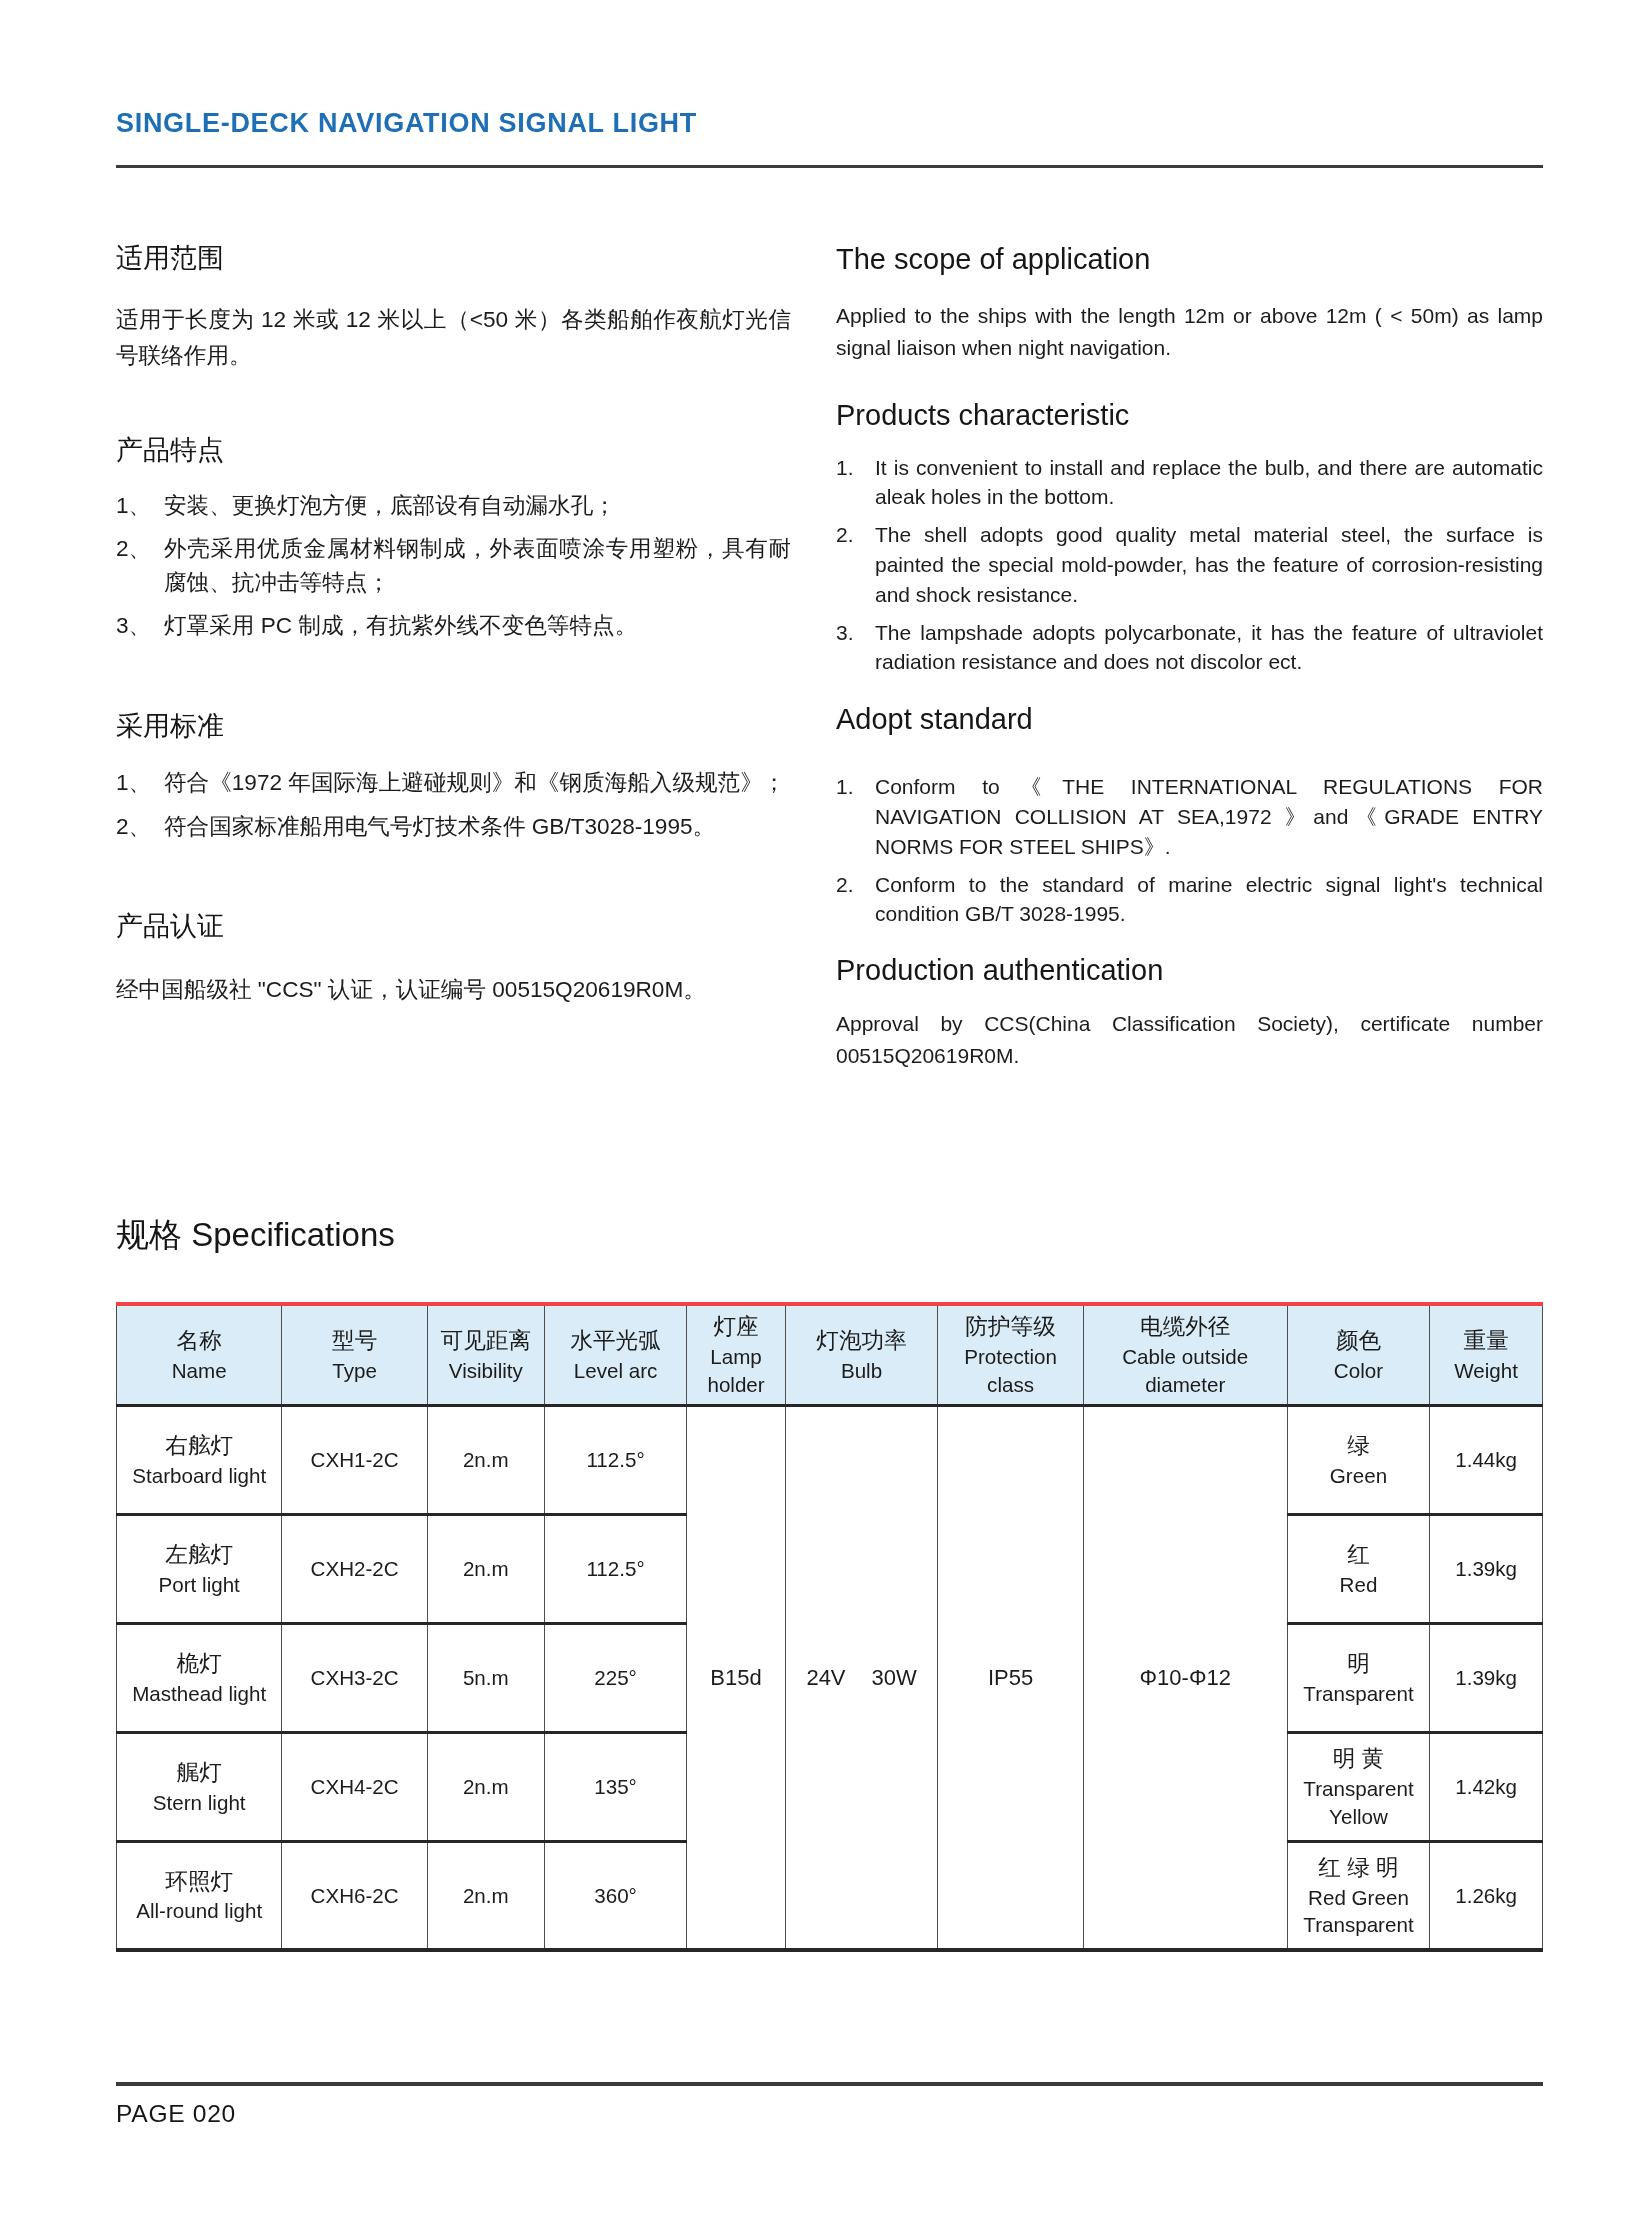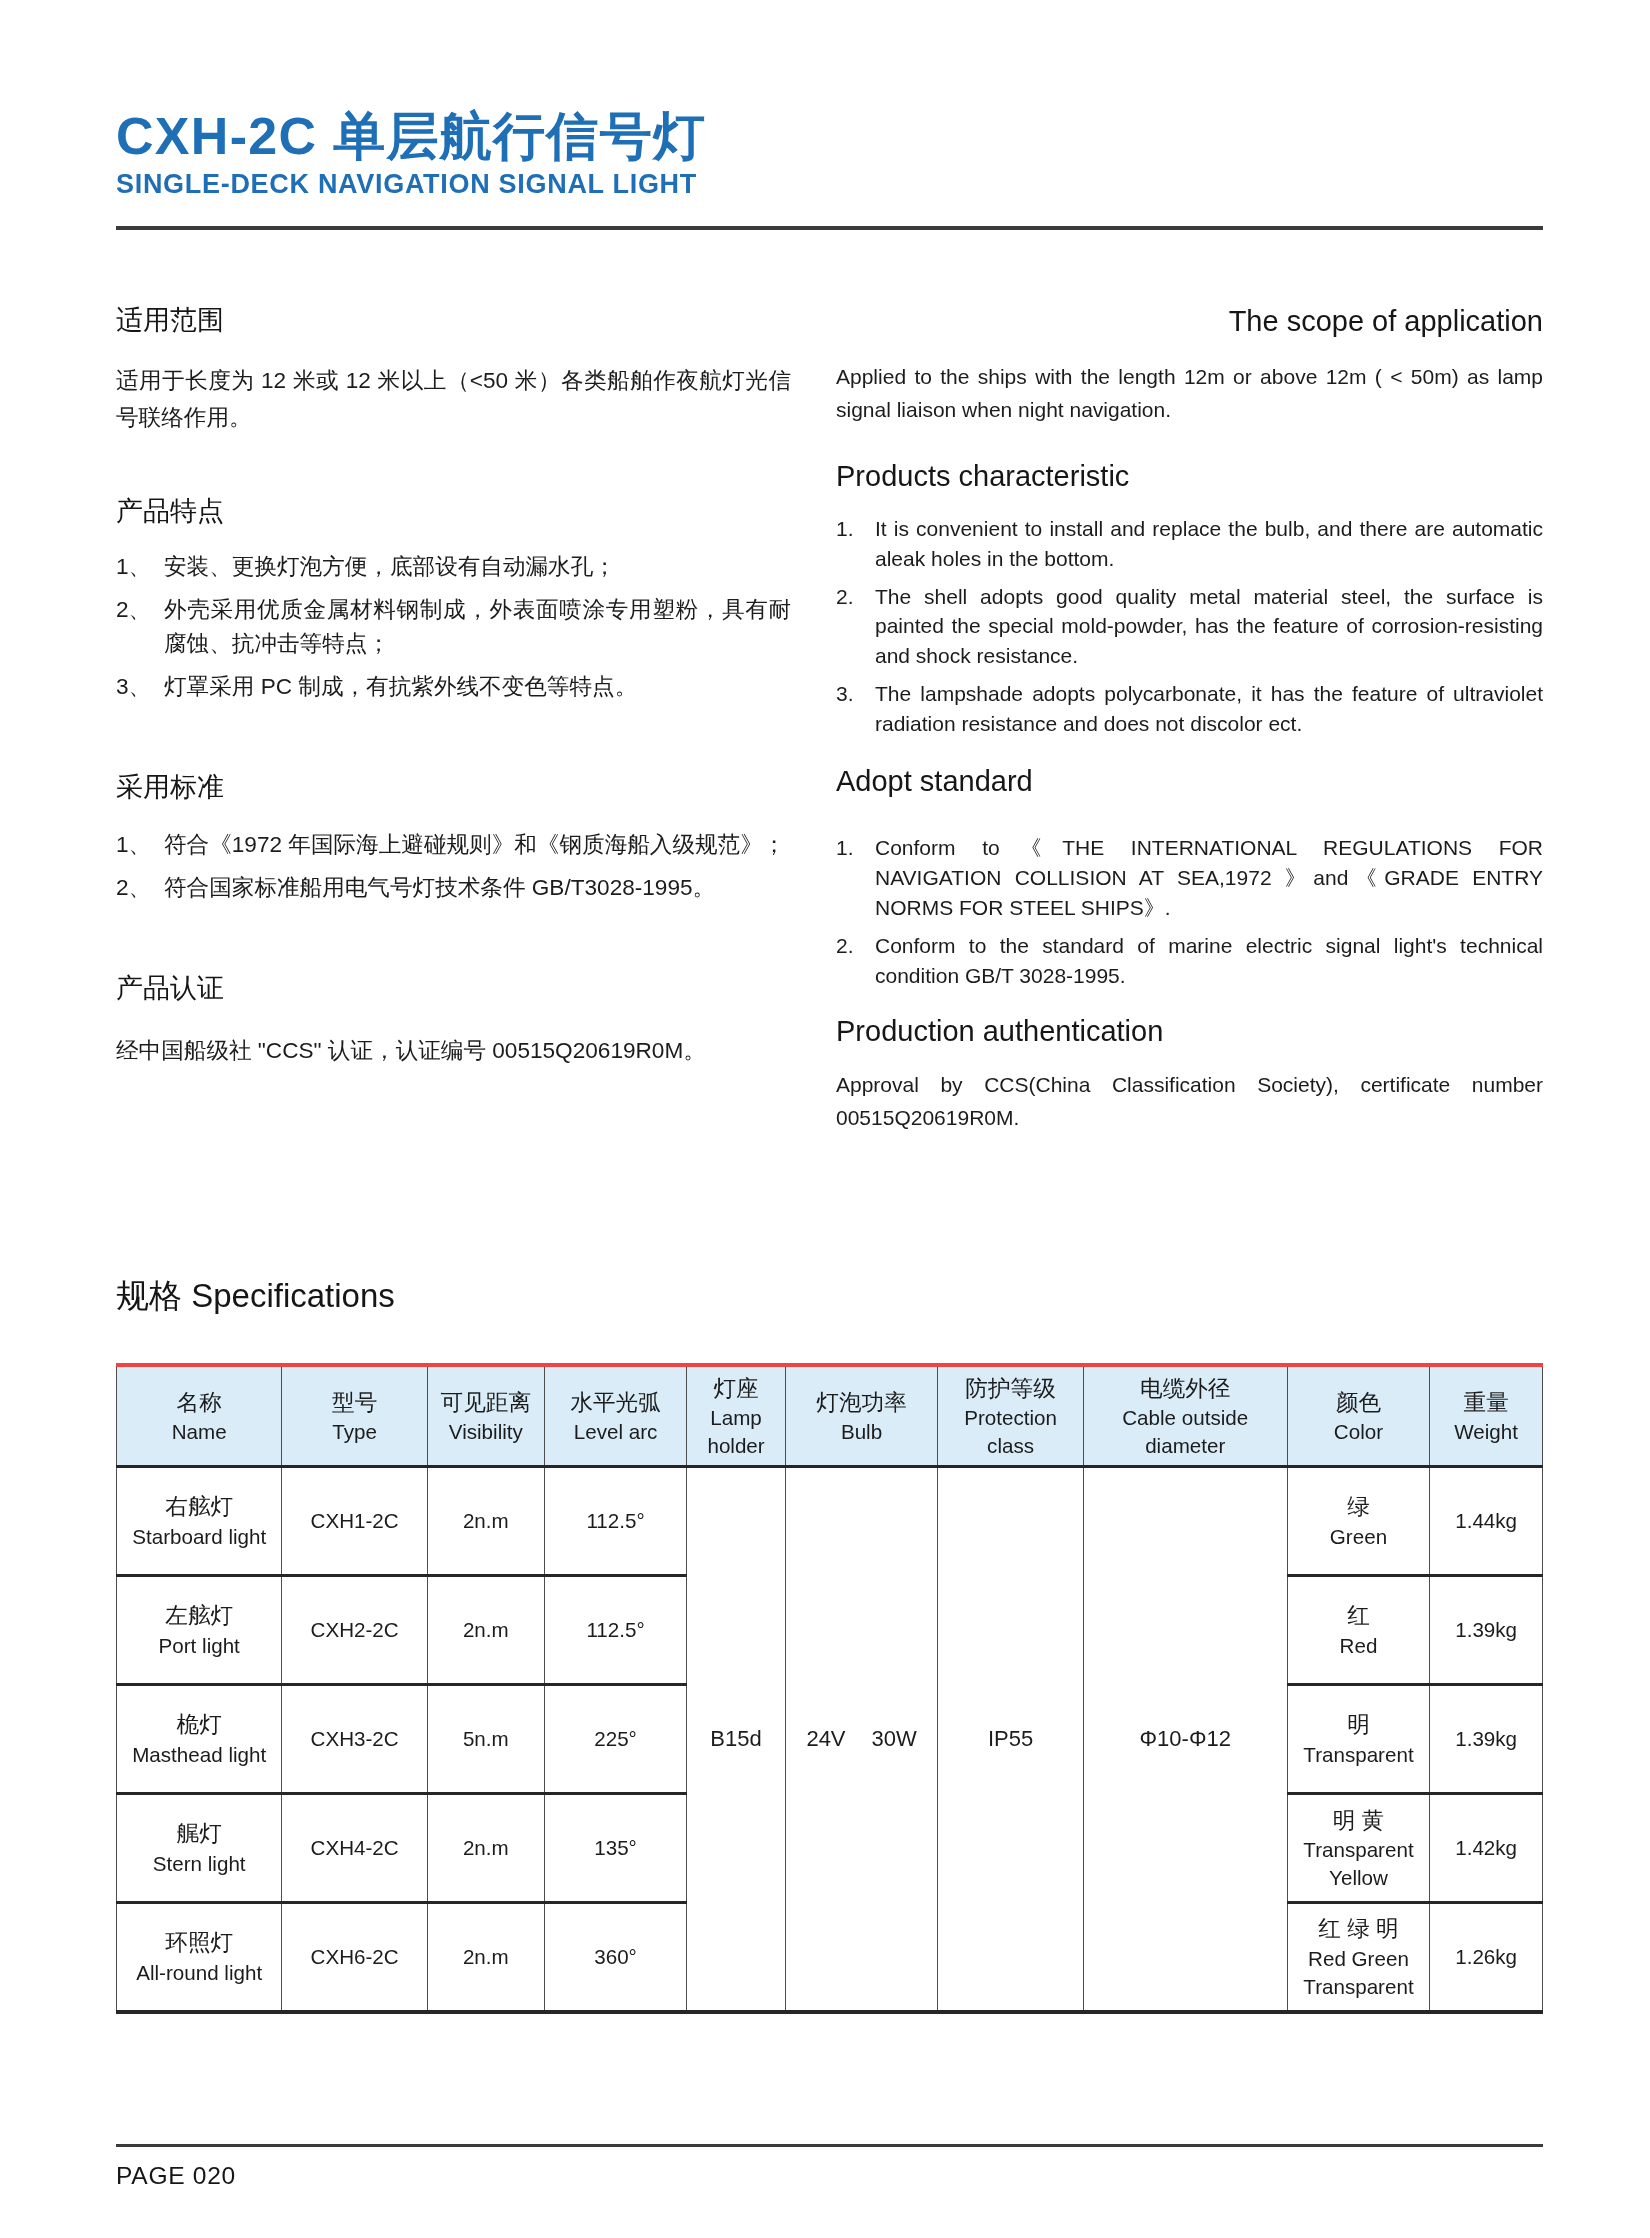--- a/index.html
+++ b/index.html
@@ -33,21 +33,21 @@
   .col-r .li{font-size:21px;line-height:1.42;margin-top:8px;}
   .li .num{flex:0 0 48px;}
   .col-r .li .num{flex:0 0 39px;}
   .li .txt{flex:1;text-align:justify;}
 
   .sec-l1{margin-top:0;}   .sec-l1 .h-cn{margin-bottom:27px;}
   .sec-l2{margin-top:59px;}  .sec-l2 .h-cn{margin-bottom:22.6px;}
   .sec-l3{margin-top:67px;} .sec-l3 .h-cn{margin-bottom:24px;font-family:Liberation Serif, serif;}
   .sec-l4{margin-top:67px;} .sec-l4 .h-cn{margin-bottom:29px;}
 
-  .sec-r1{margin-top:0;}   .sec-r1 .h-en{margin-bottom:22.6px;text-align:right;}
+  .sec-r1{margin-top:0;}   .sec-r1 .h-en{margin-bottom:22.6px;}
   .sec-r2{margin-top:33px;}  .sec-r2 .h-en{margin-bottom:20px;}
   .sec-r3{margin-top:25px;}  .sec-r3 .h-en{margin-bottom:35px;}
   .sec-r4{margin-top:24px;}  .sec-r4 .h-en{margin-bottom:20px;}
 
   
   .spec-h{font-size:33px;font-weight:500;margin:140px 0 44px 0;color:#161616;}
 
   table.spec{border-collapse:collapse;width:100%;table-layout:fixed;
     border-top:4px solid #ef4444;border-bottom:4px solid #262626;}
   table.spec th,table.spec td{
@@ -68,21 +68,20 @@
   
   .frule{height:3.3px;background:#3b3b3b;margin-top:130px;}
   .pageno{font-size:24.6px;letter-spacing:0.7px;margin-top:14.6px;color:#161616;}
 </style>
 </head>
 <body>
 
 <div class="page">
 
   <div class="hdr">
-    <h1 class="title">CXH-2C 单层航行信号灯</h1>
     <div class="subtitle">SINGLE-DECK NAVIGATION SIGNAL LIGHT</div>
     <div class="hrule"></div>
   </div>
 
   <div class="cols">
 
     <div class="col-l">
       <section class="sec-l1">
         <h2 class="h-cn">适用范围</h2>
         <p class="body">适用于长度为 12 米或 12 米以上（&lt;50 米）各类船舶作夜航灯光信号联络作用。</p>

